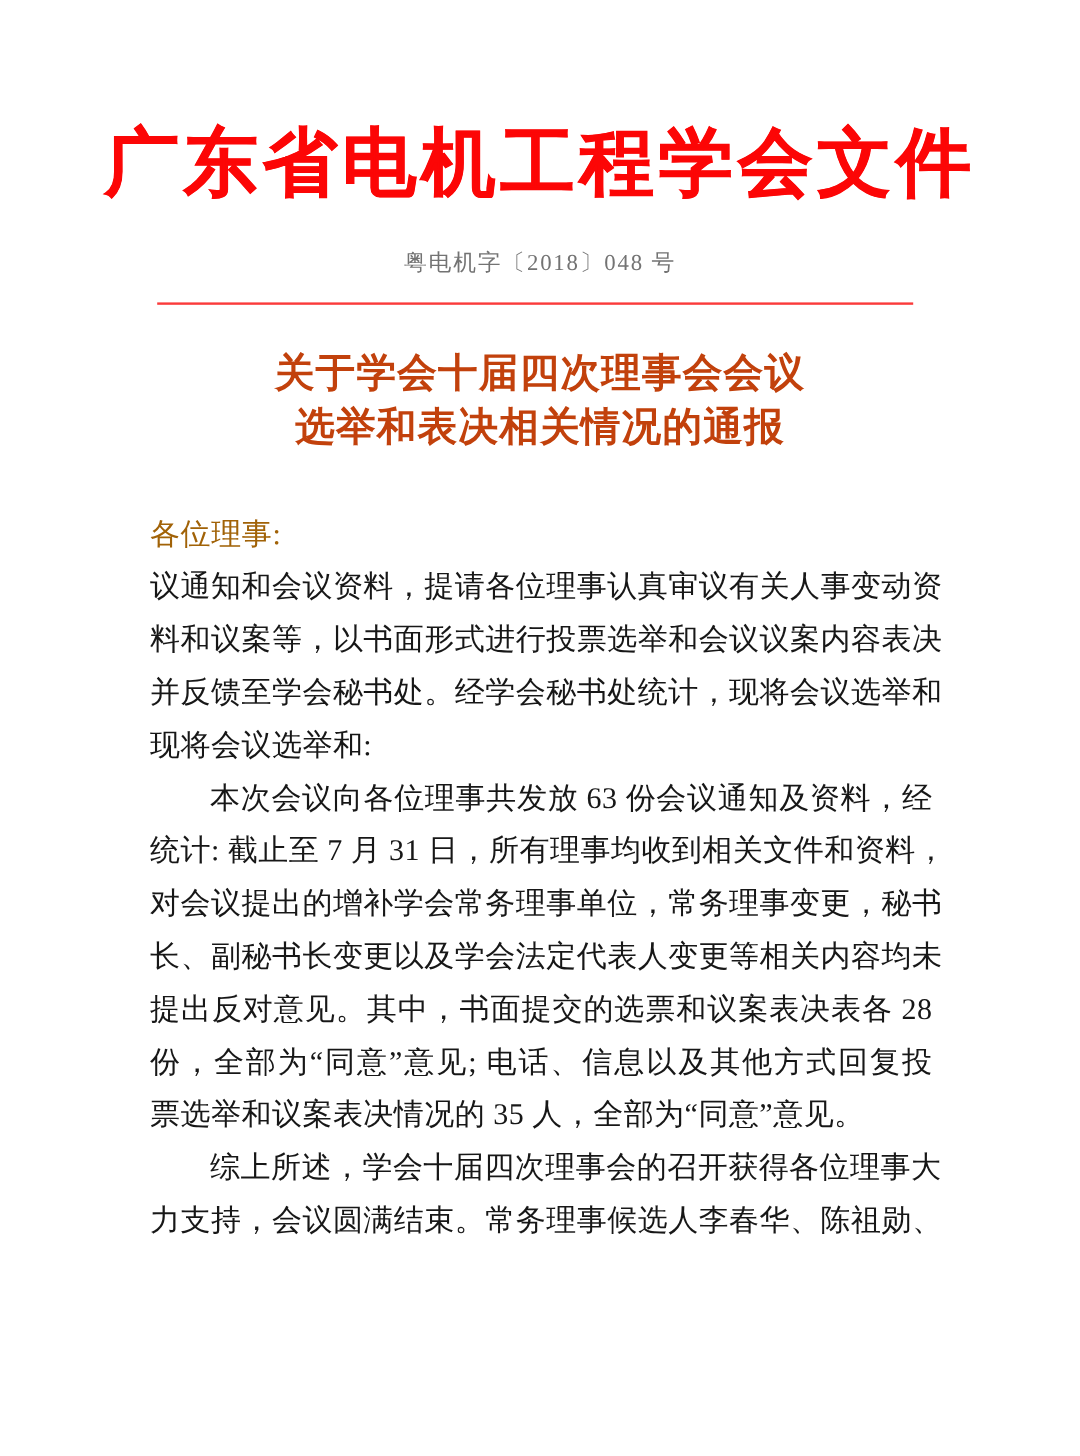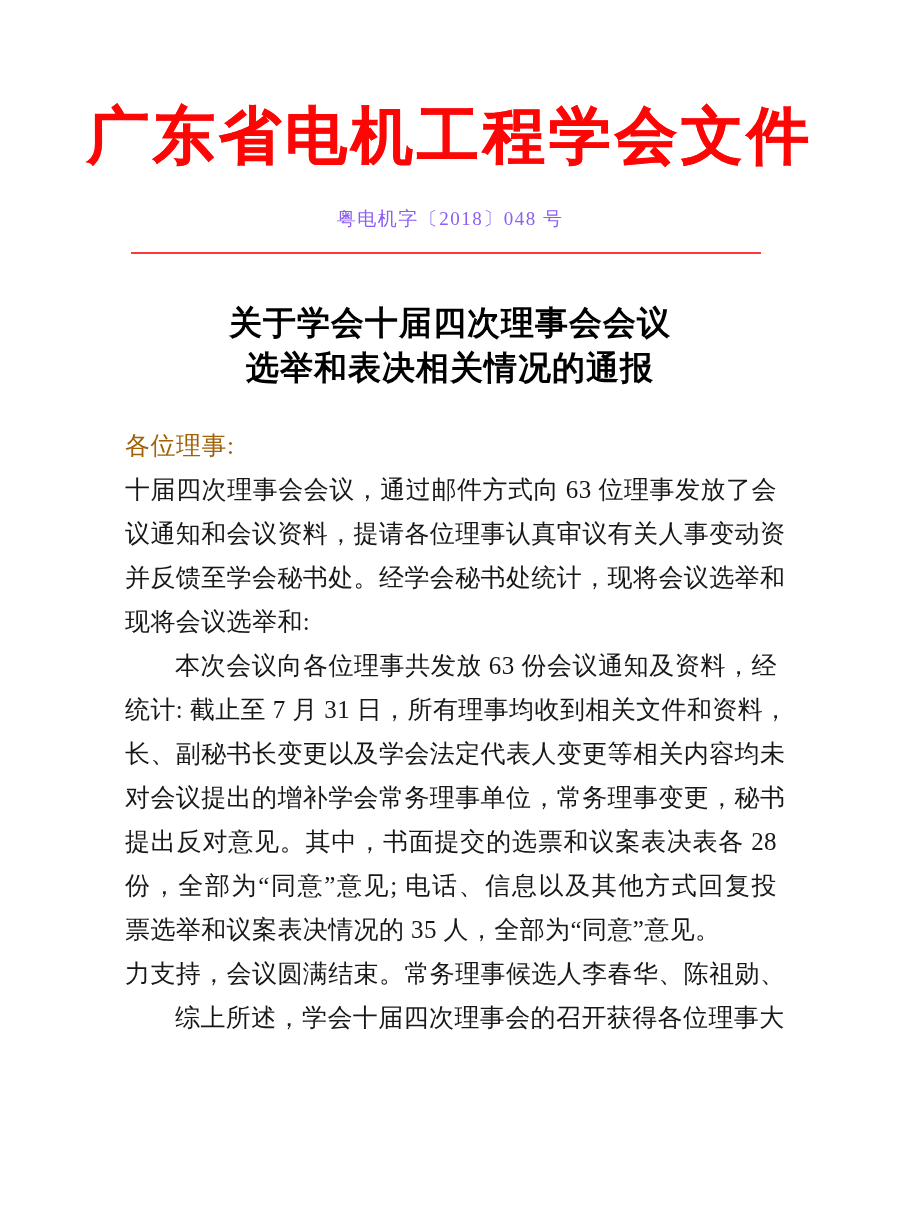--- a/index.html
+++ b/index.html
@@ -36,45 +36,45 @@
     -webkit-text-stroke: 0.6px #fc0606;
   }
 
   
   .doc-number {
     position: absolute;
     left: 0;
     top: 206px;
     width: 900px;
     text-align: center;
-    color: #8b5cf6;
+    color: #737373;
     font-family: "Liberation Serif", "DejaVu Serif", serif;
     font-size: 19px;
     letter-spacing: 1.5px;
     white-space: nowrap;
   }
 
   
   .red-rule {
     position: absolute;
     left: 131px;
     top: 252px;
     width: 630px;
     height: 2px;
     background: #fb3b3b;
   }
 
   
   .doc-title {
     position: absolute;
     left: 0;
-    top: 300px;
+    top: 288px;
     width: 900px;
     text-align: center;
-    color: #000000;
+    color: #c2410c;
     font-family: "DejaVu Serif", "Liberation Serif", serif;
     font-weight: bold;
     font-size: 33px;
     line-height: 45px;
     letter-spacing: 1px;
   }
   .doc-title .tline {
     display: block;
     white-space: nowrap;
   }
@@ -133,35 +133,35 @@
   <div class="doc-title">
     <span class="tline">关于学会十届四次理事会会议</span>
     <span class="tline">选举和表决相关情况的通报</span>
   </div>
 
   <div class="body-block">
 
     <div class="salutation">各位理事:</div>
 
     <p class="para">
-      <span class="ln just">十届四次理事会会议，通过邮件方式向 63 位理事发放了会</span>
       <span class="ln just">议通知和会议资料，提请各位理事认真审议有关人事变动资</span>
+      <span class="ln just">料和议案等，以书面形式进行投票选举和会议议案内容表决</span>
       <span class="ln just">并反馈至学会秘书处。经学会秘书处统计，现将会议选举和</span>
       <span class="ln">现将会议选举和:</span>
     </p>
 
     <p class="para">
       <span class="ln just first">本次会议向各位理事共发放 63 份会议通知及资料，经</span>
       <span class="ln just">统计: 截止至 7 月 31 日，所有理事均收到相关文件和资料，</span>
+      <span class="ln just">对会议提出的增补学会常务理事单位，常务理事变更，秘书</span>
       <span class="ln just">长、副秘书长变更以及学会法定代表人变更等相关内容均未</span>
-      <span class="ln just">对会议提出的增补学会常务理事单位，常务理事变更，秘书</span>
       <span class="ln just">提出反对意见。其中，书面提交的选票和议案表决表各 28</span>
       <span class="ln just">份，全部为“同意”意见; 电话、信息以及其他方式回复投</span>
       <span class="ln">票选举和议案表决情况的 35 人，全部为“同意”意见。</span>
     </p>
 
     <p class="para">
+      <span class="ln just first">综上所述，学会十届四次理事会的召开获得各位理事大</span>
       <span class="ln just">力支持，会议圆满结束。常务理事候选人李春华、陈祖勋、</span>
-      <span class="ln just first">综上所述，学会十届四次理事会的召开获得各位理事大</span>
     </p>
 
   </div>
 </div>
 
 </body></html>

